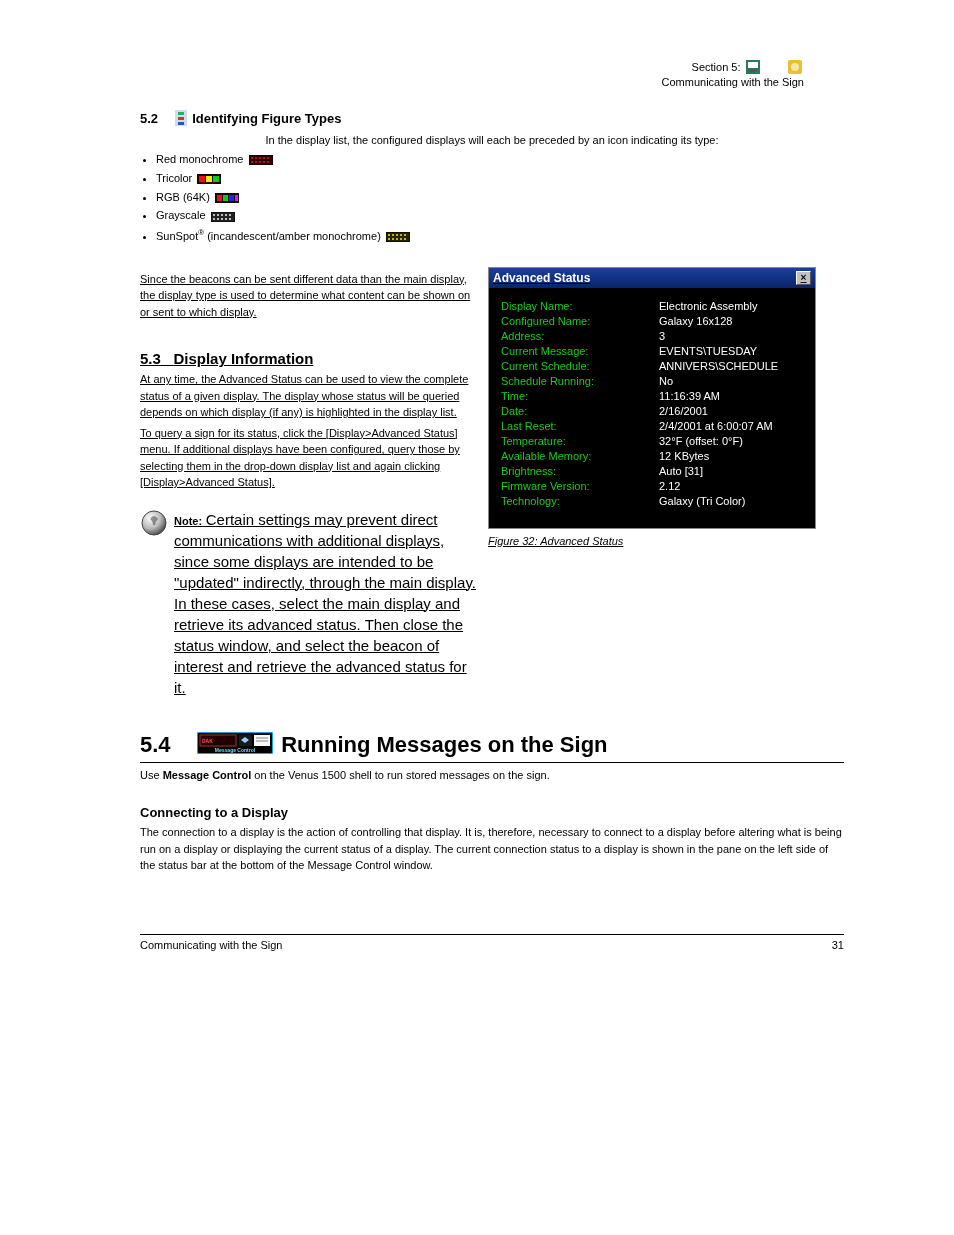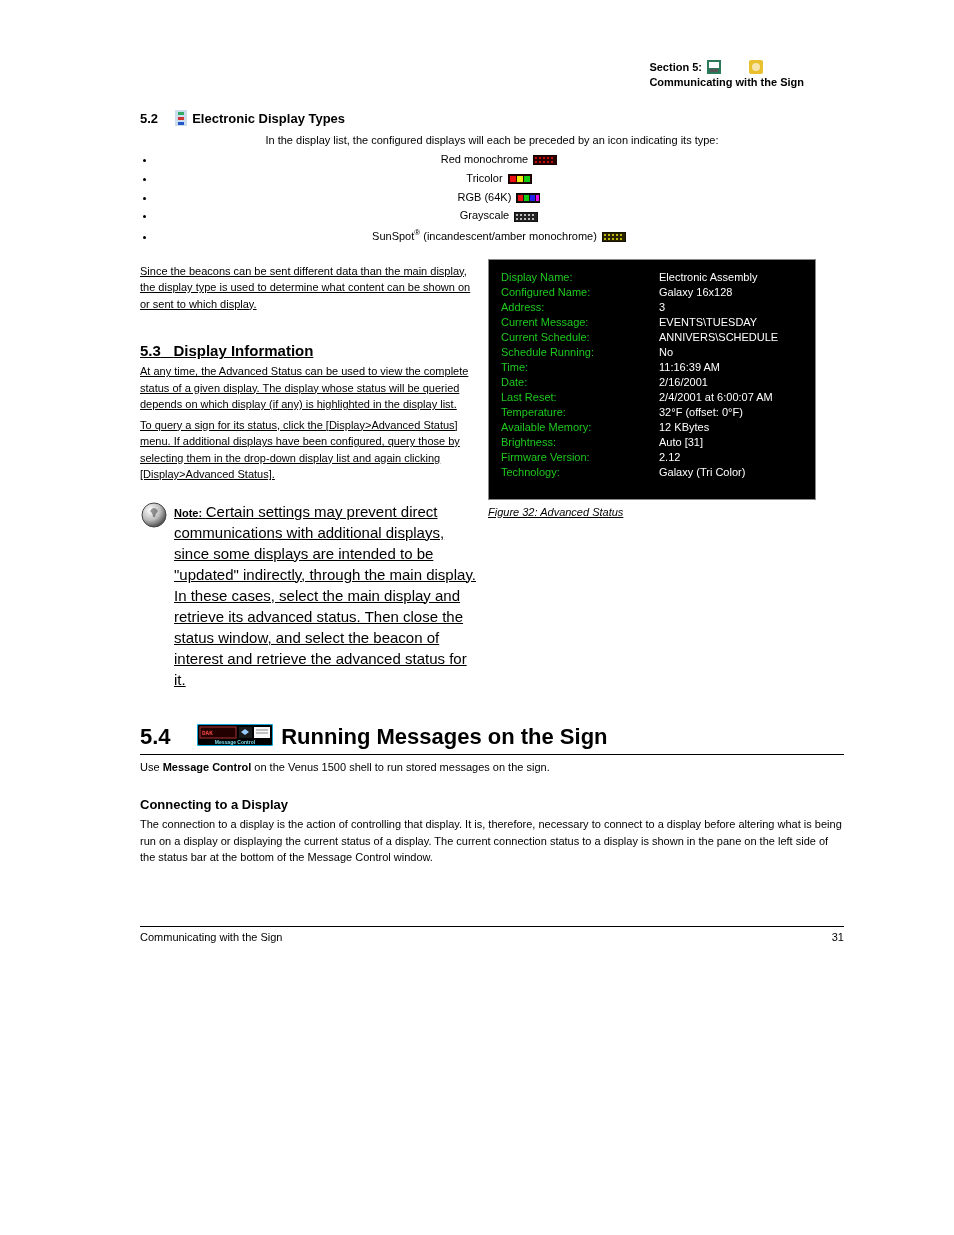--- a/index.html
+++ b/index.html
@@ -14,37 +14,37 @@
   .page {
     padding: 40px 110px 40px 140px;
     box-sizing: border-box;
     position: relative;
   }
   .header-right {
     position: absolute;
     right: 150px;
     top: 60px;
     font-size: 11px;
-    font-weight: bold;
+    font-weight: normal;
+    text-align: right;
   }
   .header-title {
     font-weight: bold;
     font-size: 13px;
     margin-top: 70px;
     margin-bottom: 4px;
   }
   .subtext {
     font-size: 11px;
     line-height: 1.45;
     text-align: center;
   }
   ul.display-types {
-    margin: 2px 0 14px 16px;
+    margin: 2px 0 22px 16px;
     padding: 0;
-    text-align: center;
   }
   ul.display-types li {
     font-size: 11px;
     margin: 3px 0;
     list-style: disc;
     line-height: 1.4;
   }
   .inline-icon {
     display: inline-block;
     vertical-align: middle;
@@ -182,21 +182,21 @@
   <div class="header-title">
     <span>5.2</span>&nbsp;&nbsp;&nbsp;
     <span class="inline-icon">
       <svg width="12" height="16">
           <rect width="12" height="16" fill="#cde"></rect>
           <rect x="3" y="2" width="6" height="3" fill="#3a6"></rect>
           <rect x="3" y="7" width="6" height="3" fill="#c33"></rect>
           <rect x="3" y="12" width="6" height="3" fill="#25c"></rect>
         </svg>
     </span>
-    <span>Electronic Display Types</span>
+    <span>Identifying Figure Types</span>
   </div>
   <div class="subtext">In the display list, the configured displays will each be preceded by an icon indicating its type:</div>
 
   <ul class="display-types">
     <li>
       <span>Red monochrome </span>
       <span class="inline-icon">
         <svg class="pixel-sign" width="24" height="10">
             <rect width="24" height="10" fill="#2a0000" stroke="#000"></rect>
             <g fill="#e11">
@@ -305,20 +305,24 @@
         </span>
         <span>
           <span class="note-heading">Note:</span>
           <span class="note-text">Certain settings may prevent direct communications with additional displays, since some displays are intended to be "updated" indirectly, through the main display. In these cases, select the main display and retrieve its advanced status. Then close the status window, and select the beacon of interest and retrieve the advanced status for it.</span>
         </span>
       </div>
     </div>
 
     <div class="right-col">
       <div class="status-window">
+        <div class="status-title">
+          <span>Advanced Status</span>
+          <span class="close-x">×</span>
+        </div>
         <div class="status-body" id="status-body">
             <div class="status-row">
               <div class="status-label">Display Name:</div>
               <div class="status-value">Electronic Assembly</div>
             </div>
             <div class="status-row">
               <div class="status-label">Configured Name:</div>
               <div class="status-value">Galaxy 16x128</div>
             </div>
             <div class="status-row">

